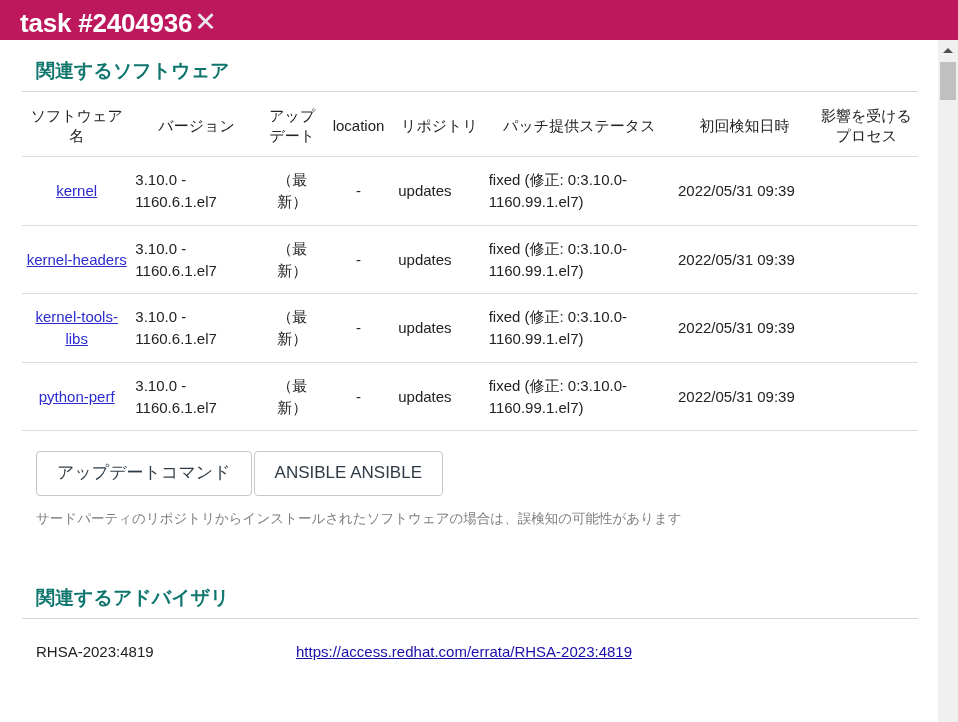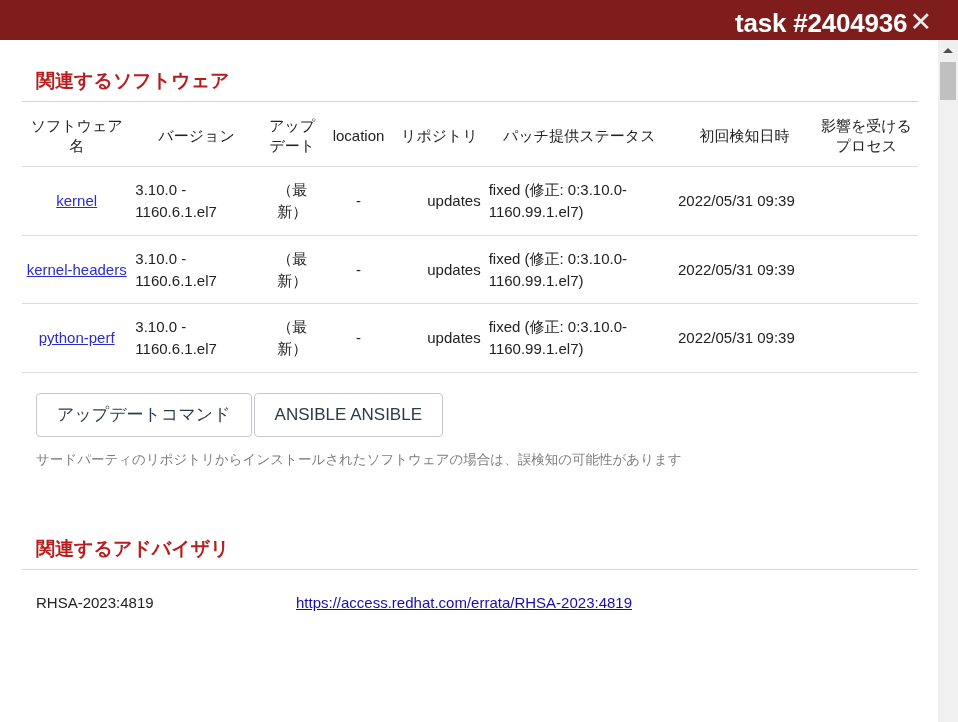--- a/index.html
+++ b/index.html
@@ -21,24 +21,24 @@
     background: #ffffff;
     overflow: hidden;
   }
 
   
   .titlebar {
     position: absolute;
     top: 0; left: 0;
     width: 958px;
     height: 45px;
-    background: #7f1d1d;
+    background: #be185d;
     display: flex;
     align-items: center;
-    justify-content: flex-end;
+    justify-content: flex-start;
     padding: 0 24px 0 20px;
   }
   .title-text {
     color: #ffffff;
     font-size: 26px;
     font-weight: bold;
     letter-spacing: -0.2px;
     line-height: 1;
     white-space: nowrap;
   }
@@ -93,22 +93,22 @@
     width: 16px;
     height: 38px;
     background: #c0c0c0;
     cursor: pointer;
   }
 
   
   .section-head {
     font-size: 19px;
     font-weight: bold;
-    color: #b91c1c;
-    padding: 30px 0 8px 14px;
+    color: #0f766e;
+    padding: 20px 0 8px 14px;
     line-height: 1.2;
   }
   .section-rule {
     height: 1px;
     background: #d6d6d6;
     width: 896px;
     margin: 0 0 0 0;
   }
 
   
@@ -133,21 +133,21 @@
     color: #222222;
     vertical-align: middle;
     padding: 12px 4px 12px 4px;
     border-bottom: 1px solid #dddddd;
     line-height: 1.45;
   }
   .c-name  { width: 104px; text-align: center; }
   .c-ver   { width: 124px; text-align: left;   }
   .c-upd   { width: 58px;  text-align: center; }
   .c-loc   { width: 68px;  text-align: center; }
-  .c-repo  { width: 86px;  text-align: right; }
+  .c-repo  { width: 86px;  text-align: left; }
   .c-patch { width: 180px; text-align: left;   }
   .c-date  { width: 134px; text-align: left;   }
   .c-proc  { width: 98px;  text-align: left;   }
 
   td.c-ver, td.c-patch, td.c-date { padding-left: 8px; }
   th.c-ver { text-align: center; }
   th.c-patch { text-align: center; }
   th.c-date { text-align: center; }
   th.c-proc { text-align: center; }
 
@@ -259,20 +259,30 @@
           <td class="c-name"><a class="pkg">kernel-headers</a></td>
           <td class="c-ver">3.10.0 - 1160.6.1.el7</td>
           <td class="c-upd">（最新）</td>
           <td class="c-loc">-</td>
           <td class="c-repo">updates</td>
           <td class="c-patch">fixed (修正: 0:3.10.0-1160.99.1.el7)</td>
           <td class="c-date">2022/05/31 09:39</td>
           <td class="c-proc"></td>
         </tr>
         <tr>
+          <td class="c-name"><a class="pkg">kernel-tools-libs</a></td>
+          <td class="c-ver">3.10.0 - 1160.6.1.el7</td>
+          <td class="c-upd">（最新）</td>
+          <td class="c-loc">-</td>
+          <td class="c-repo">updates</td>
+          <td class="c-patch">fixed (修正: 0:3.10.0-1160.99.1.el7)</td>
+          <td class="c-date">2022/05/31 09:39</td>
+          <td class="c-proc"></td>
+        </tr>
+        <tr>
           <td class="c-name"><a class="pkg">python-perf</a></td>
           <td class="c-ver">3.10.0 - 1160.6.1.el7</td>
           <td class="c-upd">（最新）</td>
           <td class="c-loc">-</td>
           <td class="c-repo">updates</td>
           <td class="c-patch">fixed (修正: 0:3.10.0-1160.99.1.el7)</td>
           <td class="c-date">2022/05/31 09:39</td>
           <td class="c-proc"></td>
         </tr>
       </tbody>

